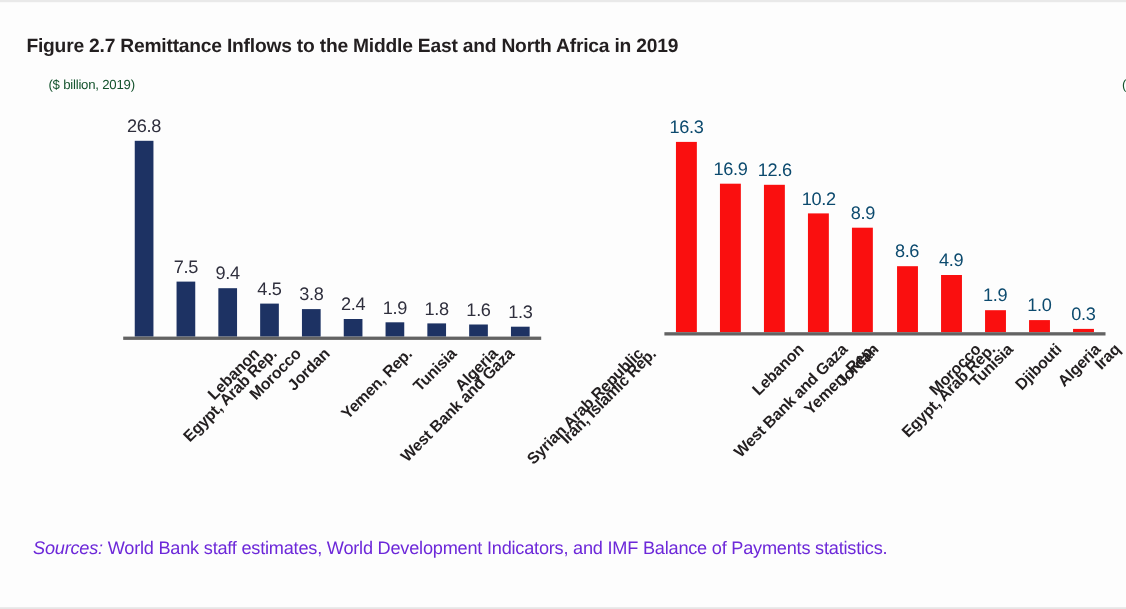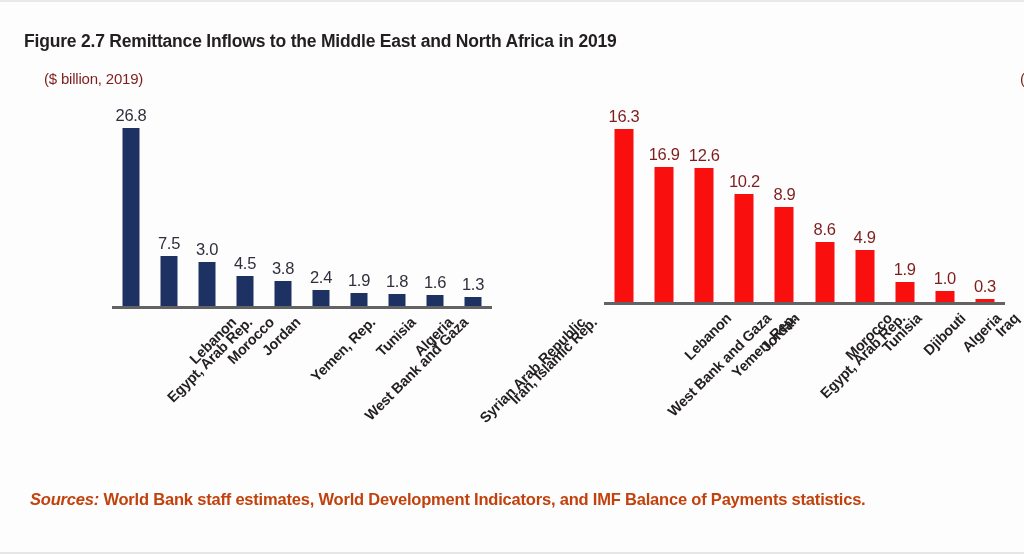--- a/index.html
+++ b/index.html
@@ -30,23 +30,23 @@
     top: 29px;
     font-size: 17.5px;
     font-weight: bold;
     letter-spacing: -0.2px;
     color: #231f20;
     white-space: nowrap;
   }
   
   .panel-subtitle {
     position: absolute;
-    font-size: 15px;
+    font-size: 12px;
     font-weight: normal;
-    color: #7f1d1d;
+    color: #14532d;
     white-space: nowrap;
     letter-spacing: -0.2px;
   }
   #subtitle-left  { left: 44px;  top: 68px; }
   #subtitle-right { left: 508px; top: 68px; }
 
   
   .panel {
     position: absolute;
     top: 0;
@@ -105,21 +105,21 @@
   .bar-label {
     position: absolute;
     left: 50%;
     transform: translateX(-50%);
     font-size: 16.5px;
     font-weight: normal;
     color: #2f2f3d;
     white-space: nowrap;
     letter-spacing: -0.3px;
   }
-  #plot-right .bar-label { color: #7f1d1d; }
+  #plot-right .bar-label { color: #0c4a6e; }
 
   .tick-label {
     position: absolute;
     top: 100%;
     font-size: 14.5px;
     font-weight: bold;
     color: #231f20;
     white-space: nowrap;
     transform-origin: right top;
     transform: rotate(-45deg);
@@ -132,24 +132,23 @@
     height: 0;
     width: 0;
   }
 
   
   #notes {
     position: absolute;
     left: 30px;
     top: 484px;
     font-size: 16.5px;
-    color: #c2410c;
+    color: #6d28d9;
     line-height: 26px;
     letter-spacing: -0.2px;
-    font-weight: bold;
   }
   #notes .lead {
     font-style: italic;
   }
   .note-line { white-space: nowrap; }
 </style>
 </head>
 <body>
 
 <div id="page">
@@ -169,21 +168,21 @@
           </div>
           <div class="bar-slot" style="left: 10%; width: 10%;">
             <div class="bar" style="height: 49.7368px; background: rgb(29, 50, 99);"></div>
             <div class="bar-label" style="bottom: 52.7368px;">7.5</div>
             <div class="tick-wrap" style="left: 50%;">
               <div class="tick-label" style="top: 8px;">Lebanon</div>
             </div>
           </div>
           <div class="bar-slot" style="left: 20%; width: 10%;">
             <div class="bar" style="height: 44.4316px; background: rgb(29, 50, 99);"></div>
-            <div class="bar-label" style="bottom: 47.4316px;">3.0</div>
+            <div class="bar-label" style="bottom: 47.4316px;">9.4</div>
             <div class="tick-wrap" style="left: 50%;">
               <div class="tick-label" style="top: 8px;">Morocco</div>
             </div>
           </div>
           <div class="bar-slot" style="left: 30%; width: 10%;">
             <div class="bar" style="height: 29.8421px; background: rgb(29, 50, 99);"></div>
             <div class="bar-label" style="bottom: 32.8421px;">4.5</div>
             <div class="tick-wrap" style="left: 50%;">
               <div class="tick-label" style="top: 8px;">Jordan</div>
             </div>

